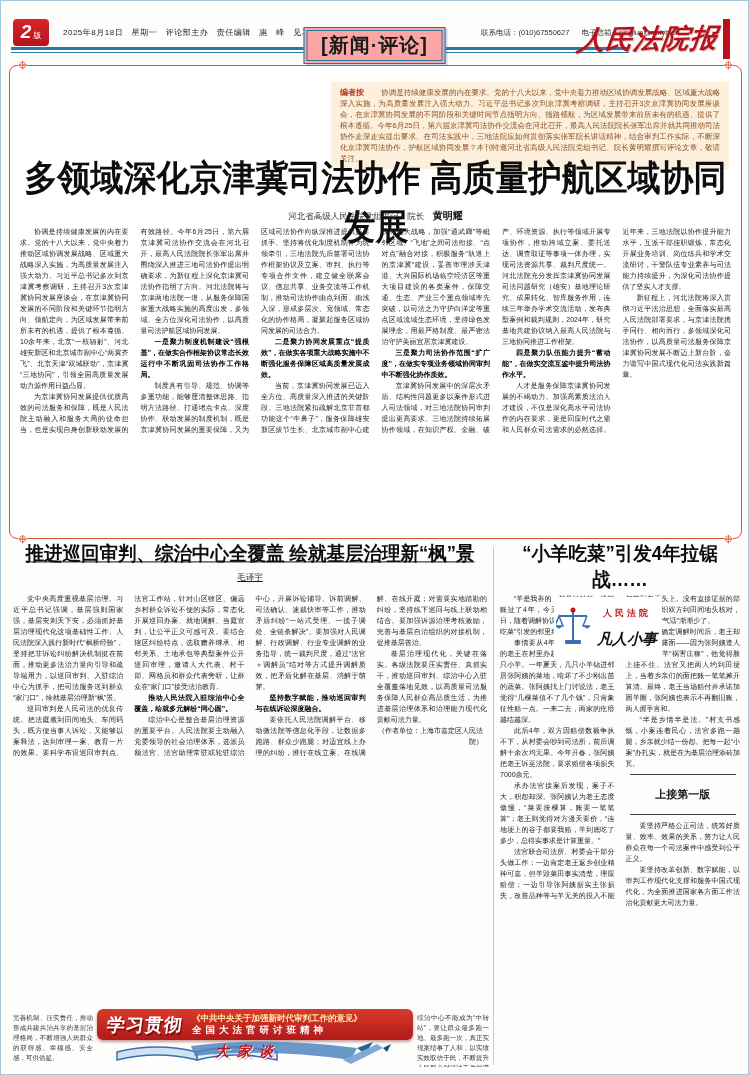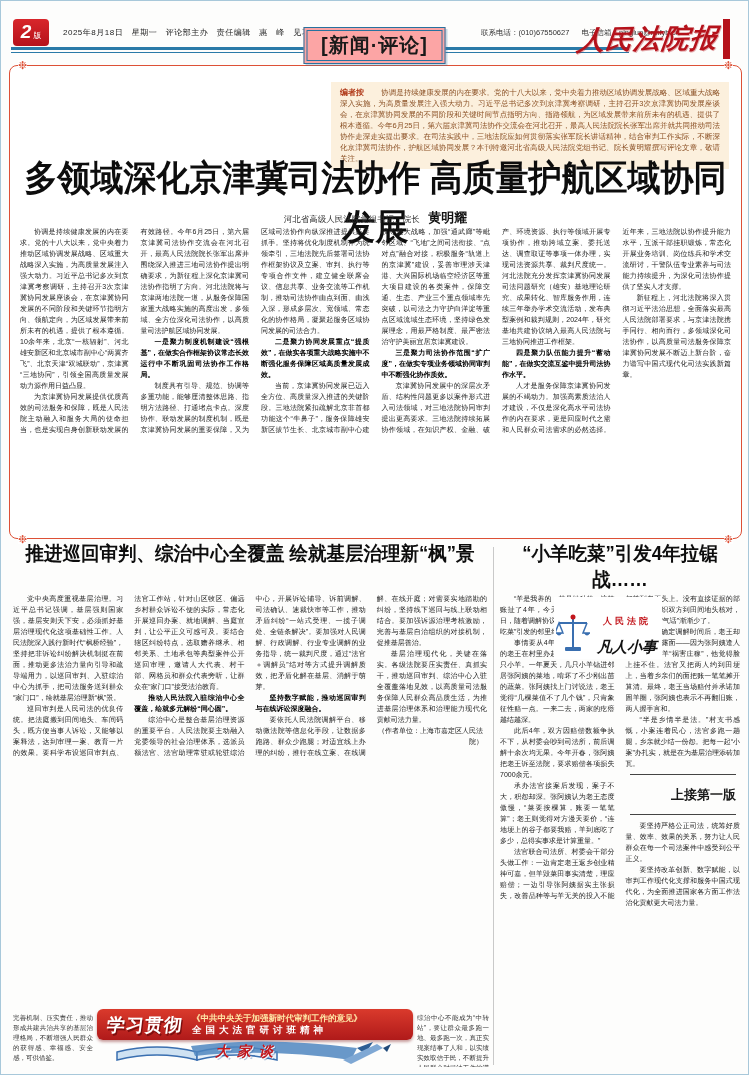--- a/index.html
+++ b/index.html
@@ -45,41 +45,41 @@
   .t-red { color:#c3161c; font-size:16px; font-weight:900; font-family:"DejaVu Serif", serif; }
   .t-blue { color:#2b5fa8; font-size:23px; font-weight:900; font-family:"DejaVu Serif", serif; }
   .t-red2 { color:#c3161c; font-size:18px; font-weight:900; font-family:"DejaVu Serif", serif; }
   .editor-note { position:absolute; top:16px; right:12px; width:398px; min-height:62px;
     background:#fcf0dd; padding:5px 9px; font-size:7.5px; line-height:11px;
     color:#8a4f23; text-align:justify; }
   .editor-note b { color:#b03a1a; margin-right:17px; font-size:8px; }
   .main-headline { position:absolute; top:92px; left:0; right:0; text-align:center;
     font-size:33px; font-weight:900; letter-spacing:0px; color:#0d0d0d; transform:scaleY(1.08); }
   .main-byline { position:absolute; top:143px; left:0; right:0; text-align:center; font-size:8.5px; color:#333; }
-  .main-byline b { font-size:13px; margin-left:6px; color:#111; }
+  .main-byline b { font-size:10px; margin-left:6px; color:#111; }
   .main-body { position:absolute; top:160px; left:10px; right:10px; bottom:6px;
     column-count:6; column-gap:12px; font-size:7px; line-height:11px; text-align:justify; overflow:hidden; color:#222; }
   .para { text-indent:2em; margin:0; }
   .lead { font-weight:bold; color:#000; }
   
-  .art2 { position:absolute; top:540px; left:8px; width:482px; height:530px; }
+  .art2 { position:absolute; top:540px; left:8px; width:482px; height:530px;text-decoration:underline; }
   .art3 { position:absolute; top:540px; left:497px; width:244px; height:532px; }
   .vdiv { position:absolute; top:546px; left:491.5px; width:1px; height:518px; background:#c9c9c9; }
   .sub-headline { text-align:center; font-size:18.5px; font-weight:900; color:#0d0d0d; letter-spacing:0; transform:scaleY(1.05); }
   .sub-byline { text-align:center; font-size:8.5px; color:#333; margin-top:6px; }
   .art2-body { position:absolute; top:52px; left:4px; right:4px; height:414px;
     column-count:4; column-gap:11px; font-size:7px; line-height:11px; text-align:justify; overflow:hidden; }
   .author-line { text-indent:0; text-align:right; padding-right:4px; font-size:7px; }
   .art3-body { position:absolute; top:52px; left:2px; right:2px; bottom:2px;
     column-count:2; column-gap:11px; font-size:7px; line-height:11px; text-align:justify; overflow:hidden; }
   .jump { border-top:1px solid #444; border-bottom:1px solid #444; margin:5px 4px;
-    padding:14px 0; text-align:right; font-weight:bold; font-size:13px; break-inside:avoid; }
+    padding:14px 0; text-align:center; font-weight:bold; font-size:11px; break-inside:avoid; }
   
   .fanren { position:absolute; top:56px; left:56px; width:108px; height:62px; background:#fff;
-    z-index:3; display:flex; align-items:flex-end; gap:4px; padding:2px; }
+    z-index:3; display:flex; align-items:center; gap:4px; padding:2px; }
   .fanren .txt { text-align:center; flex:1; }
   .fr-top { color:#c3161c; font-weight:900; font-size:9px; letter-spacing:3px; }
   .fr-script { font-family:"DejaVu Serif", serif; font-style:italic; font-weight:900; font-size:15px; color:#111; margin-top:10px; }
   
   .strip-left { position:absolute; top:472px; left:4px; width:80px; height:54px;
     font-size:6.5px; line-height:10px; text-align:justify; overflow:hidden; color:#333; }
   .strip-right { position:absolute; top:472px; left:408px; right:2px; height:54px;
     font-size:6.5px; line-height:10px; text-align:justify; overflow:hidden; color:#333; }
   .banner { position:absolute; top:468px; left:88px; width:316px; height:58px; z-index:4; }
   .banner-red { position:relative; height:31px; background:linear-gradient(#da3a2c,#b01a1a);
@@ -147,20 +147,21 @@
         <p class="para lead">三是聚力司法协作范围“扩广度”，在做实专项业务领域协同审判中不断强化协作质效。</p>
         <p class="para">京津冀协同发展中的深层次矛盾、结构性问题更多以案件形式进入司法领域，对三地法院协同审判提出更高要求。三地法院持续拓展协作领域，在知识产权、金融、破产、环境资源、执行等领域开展专项协作，推动跨域立案、委托送达、调查取证等事项一体办理，实现司法资源共享、裁判尺度统一。河北法院充分发挥京津冀协同发展司法问题研究（雄安）基地理论研究、成果转化、智库服务作用，连续三年举办学术交流活动，发布典型案例和裁判规则，2024年，研究基地共建协议纳入最高人民法院与三地协同推进工作框架。</p>
         <p class="para lead">四是聚力队伍能力提升“蓄动能”，在做实交流互鉴中提升司法协作水平。</p>
         <p class="para">人才是服务保障京津冀协同发展的不竭动力。加强高素质法治人才建设，不仅是深化高水平司法协作的内在要求，更是回应时代之需和人民群众司法需求的必然选择。近年来，三地法院以协作提升能力水平，互派干部挂职锻炼，常态化开展业务培训、岗位练兵和学术交流研讨，干警队伍专业素养与司法能力持续提升，为深化司法协作提供了坚实人才支撑。</p>
         <p class="para">新征程上，河北法院将深入贯彻习近平法治思想，全面落实最高人民法院部署要求，与京津法院携手同行、相向而行，多领域深化司法协作，以高质量司法服务保障京津冀协同发展不断迈上新台阶，奋力谱写中国式现代化司法实践新篇章。</p>
       </div>
   </section>
 
   <section class="art2">
     <h2 class="sub-headline">推进巡回审判、综治中心全覆盖  绘就基层治理新“枫”景</h2>
+    <div class="sub-byline">毛译宇</div>
     <div class="art2-body">
       <p class="para">党中央高度重视基层治理。习近平总书记强调，基层强则国家强，基层安则天下安，必须抓好基层治理现代化这项基础性工作。人民法院深入践行新时代“枫桥经验”，坚持把非诉讼纠纷解决机制挺在前面，推动更多法治力量向引导和疏导端用力，以巡回审判、入驻综治中心为抓手，把司法服务送到群众“家门口”，绘就基层治理新“枫”景。</p>
         <p class="para">巡回审判是人民司法的优良传统。把法庭搬到田间地头、车间码头，既方便当事人诉讼，又能够以案释法，达到审理一案、教育一片的效果。要科学布设巡回审判点、法官工作站，针对山区牧区、偏远乡村群众诉讼不便的实际，常态化开展巡回办案、就地调解、当庭宣判，让公平正义可感可及。要结合辖区纠纷特点，选取赡养继承、相邻关系、土地承包等典型案件公开巡回审理，邀请人大代表、村干部、网格员和群众代表旁听，让群众在“家门口”接受法治教育。</p>
         <p class="para lead">推动人民法院入驻综治中心全覆盖，绘就多元解纷“同心圆”。</p>
         <p class="para">综治中心是整合基层治理资源的重要平台。人民法院要主动融入党委领导的社会治理体系，选派员额法官、法官助理常驻或轮驻综治中心，开展诉讼辅导、诉前调解、司法确认、速裁快审等工作，推动矛盾纠纷“一站式受理、一揽子调处、全链条解决”。要加强对人民调解、行政调解、行业专业调解的业务指导，统一裁判尺度，通过“法官＋调解员”结对等方式提升调解质效，把矛盾化解在基层、消解于萌芽。</p>
         <p class="para lead">坚持数字赋能，推动巡回审判与在线诉讼深度融合。</p>
         <p class="para">要依托人民法院调解平台、移动微法院等信息化手段，让数据多跑路、群众少跑腿；对适宜线上办理的纠纷，推行在线立案、在线调解、在线开庭；对需要实地踏勘的纠纷，坚持线下巡回与线上联动相结合。要加强诉源治理考核激励，完善与基层自治组织的对接机制，促推基层善治。</p>
         <p class="para">基层治理现代化，关键在落实。各级法院要压实责任、真抓实干，推动巡回审判、综治中心入驻全覆盖落地见效，以高质量司法服务保障人民群众高品质生活，为推进基层治理体系和治理能力现代化贡献司法力量。</p>
         <p class="para author-line">（作者单位：上海市嘉定区人民法院）</p>
     </div>

